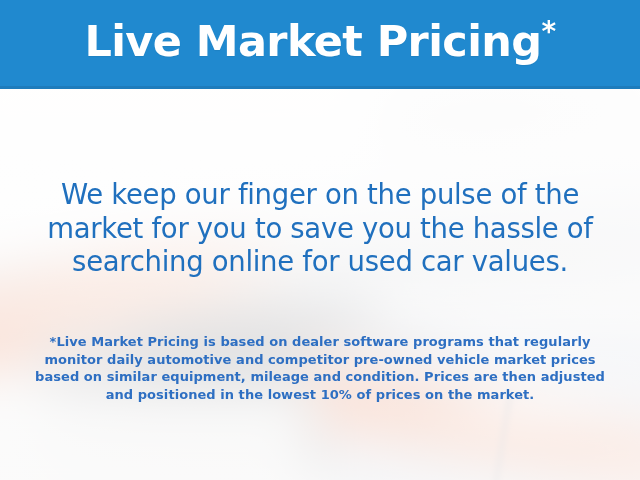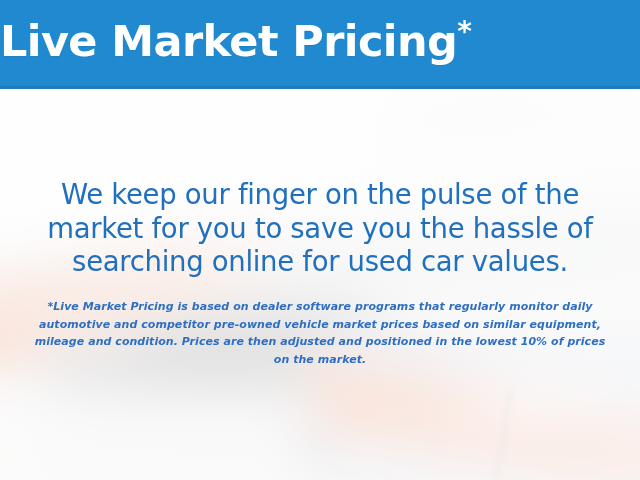--- a/index.html
+++ b/index.html
@@ -134,21 +134,21 @@
   #header {
     position: absolute;
     left: 0; top: 0;
     width: 640px;
     height: 89px;
     background: #2089cf;
     box-sizing: border-box;
     border-bottom: 3px solid #1e7cbc;
     display: flex;
     align-items: center;
-    justify-content: flex-start;
+    justify-content: center;
   }
   #header-title {
     color: #ffffff;
     font-family: "DejaVu Sans", sans-serif;
     font-size: 43px;
     font-weight: bold;
     letter-spacing: -0.6px;
     line-height: 1;
     white-space: nowrap;
     margin: 0;
@@ -175,32 +175,31 @@
     line-height: 33.5px;
     letter-spacing: -0.3px;
     padding: 0 18px;
     box-sizing: border-box;
   }
 
   
   #disclaimer {
     position: absolute;
     left: 0;
-    top: 298px;
+    top: 333px;
     width: 640px;
     text-align: center;
     color: #2e6fc2;
     font-family: "DejaVu Sans", sans-serif;
-    font-size: 11px;
+    font-size: 13px;
     font-weight: bold;
     line-height: 17.5px;
     letter-spacing: 0.05px;
     padding: 0 28px;
     box-sizing: border-box;
-    font-style: italic;
   }
 </style>
 </head>
 <body>
 
 <div id="banner">
 
   <div id="photo-bg">
     <div class="blob b-hazeTop"></div>
     <div class="blob b-darkUR"></div>

